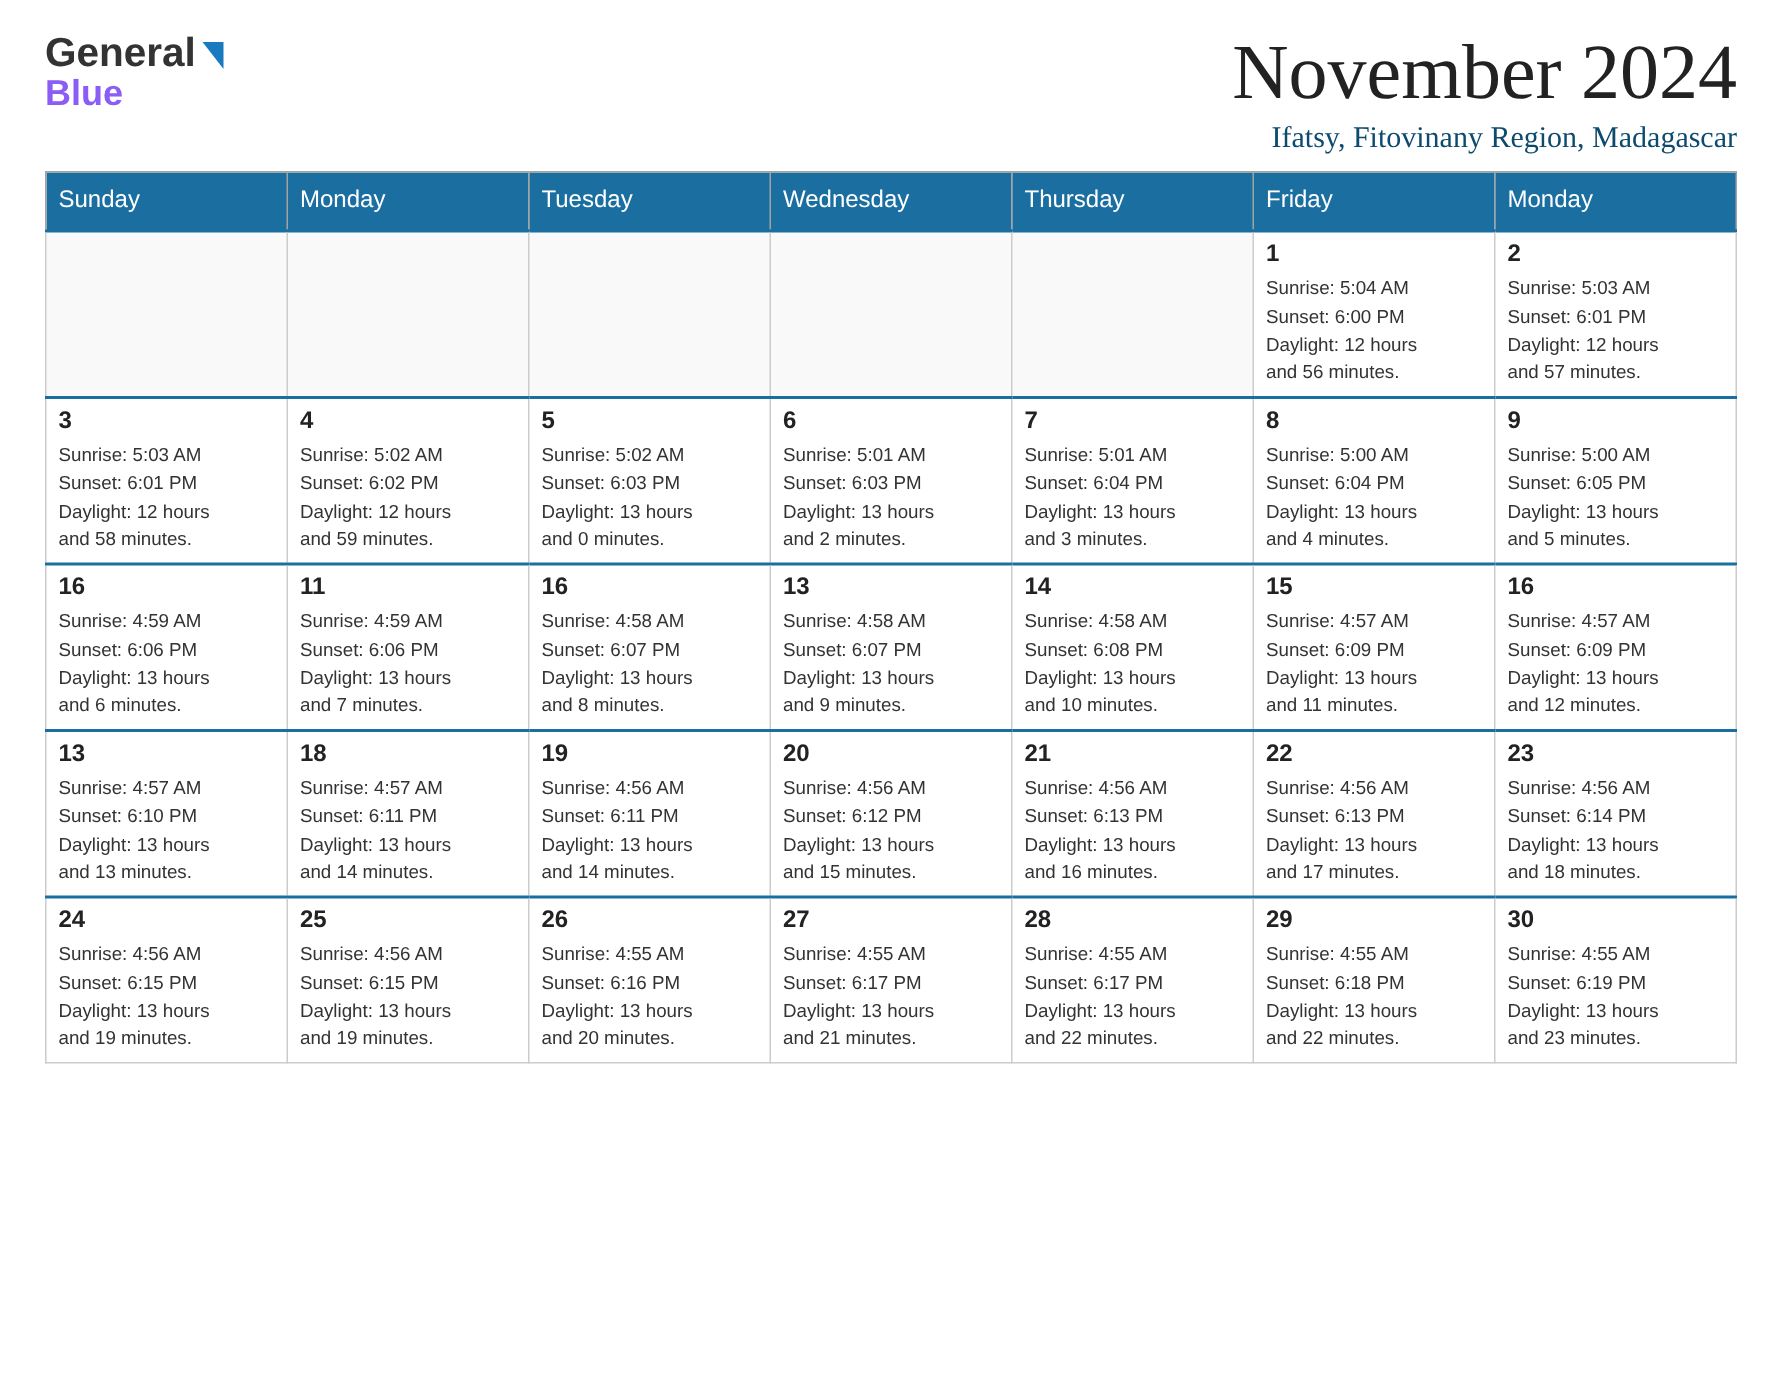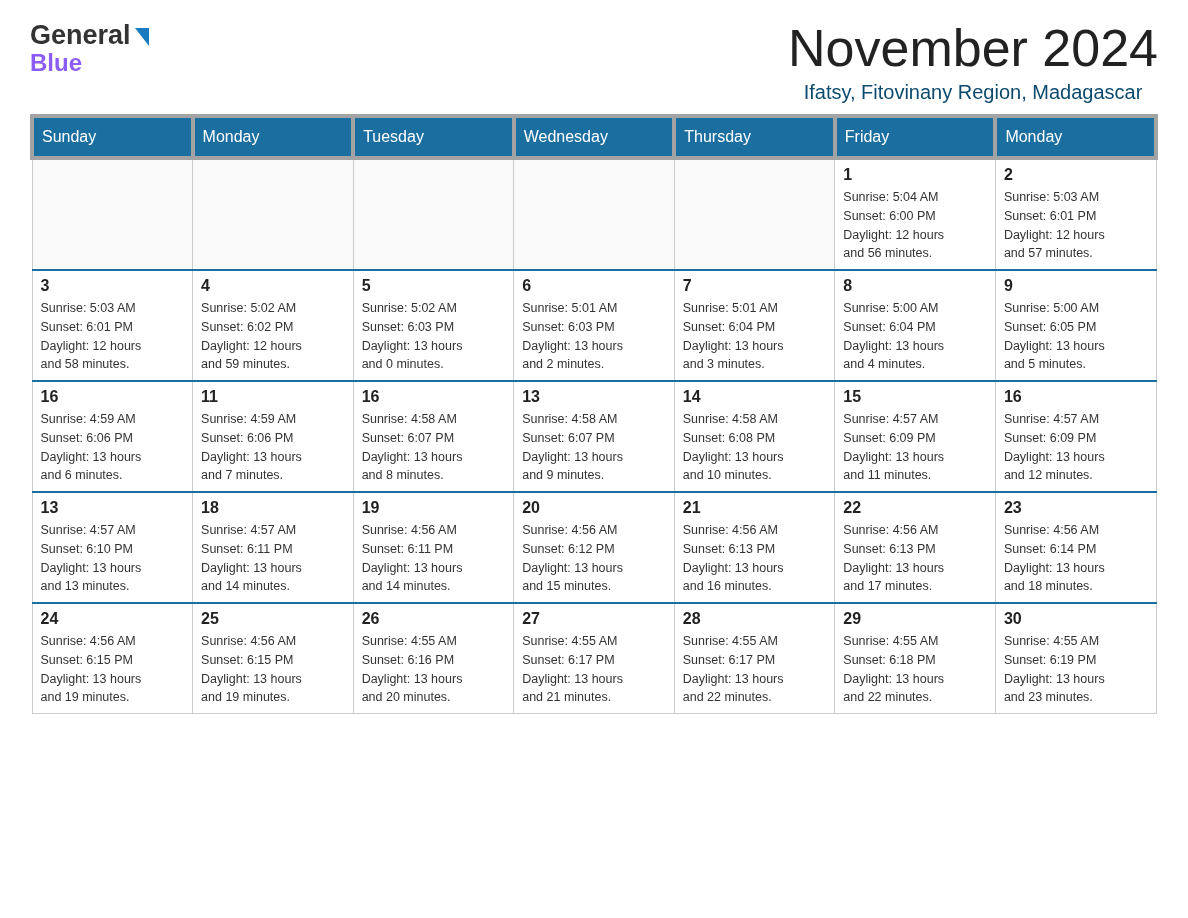--- a/index.html
+++ b/index.html
@@ -39,21 +39,22 @@
       margin-left: 2px;
       margin-top: 2px;
     }
     .logo-blue {
       color: #8b5cf6;
       font-size: 24px;
       font-weight: bold;
       margin-top: -2px;
     }
     .title-section {
-      text-align: center;
+      text-align: right;
+      font-family: Liberation Serif, serif;
     }
     .main-title {
       font-size: 52px;
       font-weight: 300;
       color: #222;
       line-height: 1.1;
     }
     .subtitle {
       font-size: 20px;
       color: #0c4a6e;
@@ -64,21 +65,21 @@
       border-collapse: collapse;
       margin-top: 10px;
     }
     .calendar th {
       background: #1a6fa0;
       color: #fff;
       padding: 10px 8px;
       text-align: left;
       font-size: 16px;
       font-weight: normal;
-      border: 4px solid #a3a3a3;
+      border: 1px solid #a3a3a3;
     }
     .calendar td {
       vertical-align: top;
       padding: 6px 8px;
       border: 1px solid #ccc;
       width: 14.28%;
       min-height: 110px;
       font-size: 13px;
       color: #333;
     }

